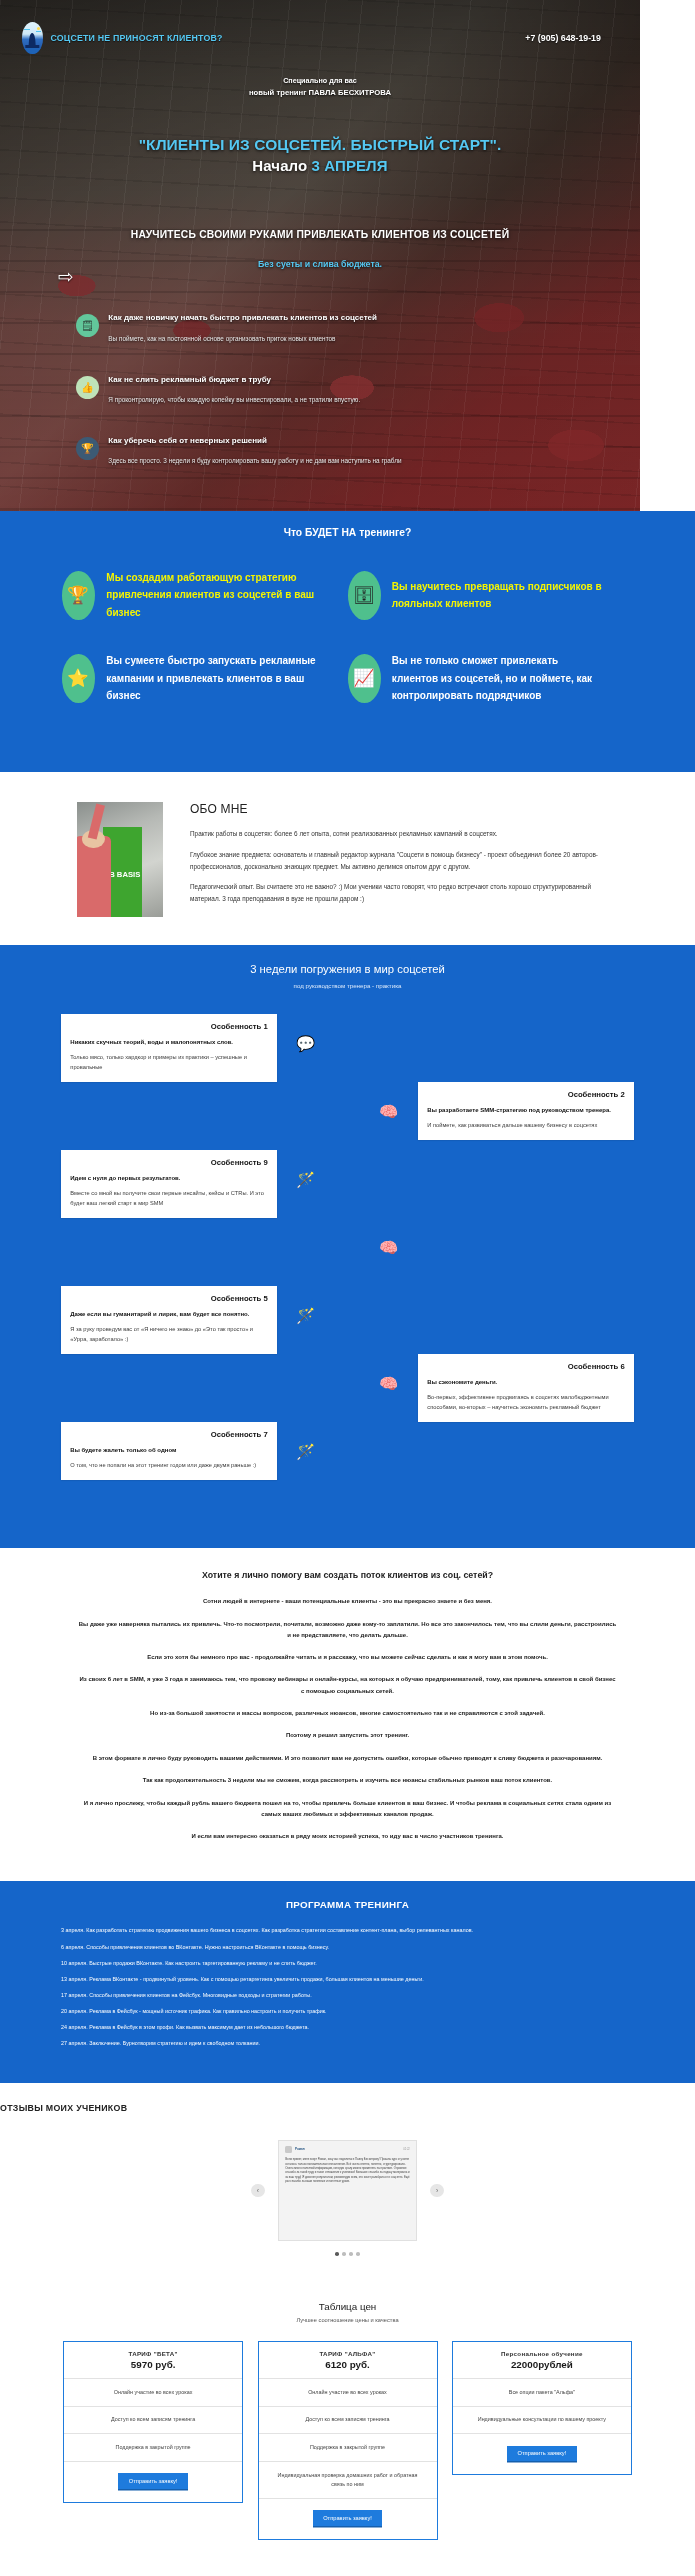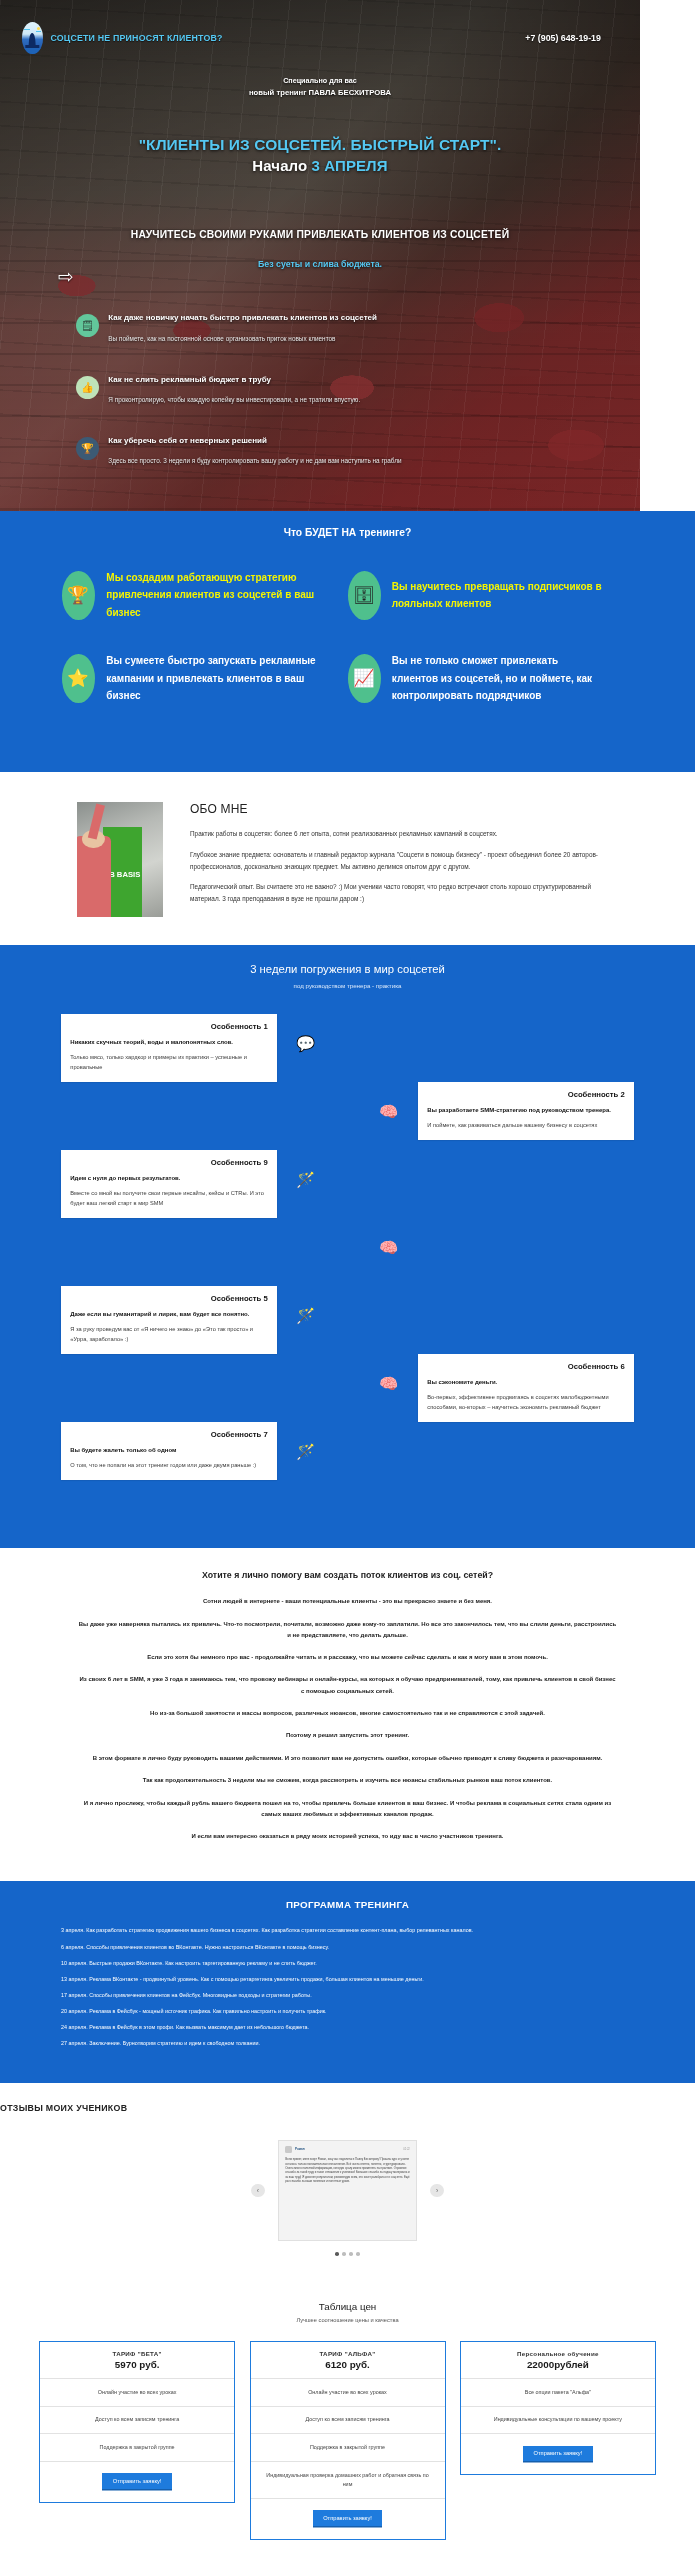--- a/index.html
+++ b/index.html
@@ -190,21 +190,21 @@
   .tc-time{ margin-left:auto; font-size:2.6px; color:#999; }
   .dots{ display:flex; justify-content:center; gap:3.6px; margin-top:11.3px; }
   .dot{ width:3.6px;height:3.6px;border-radius:50%;background:#bdbdbd; }
   .dot.on{ background:#5b5b5b; }
 
   
   .pricing{ background:#fff; padding:20.6px 0 29px 0; }
   .pricing h2{ text-align:center; font-size:9.8px; font-weight:normal; }
   .pricing .psub{ text-align:center; font-size:5.7px; color:#555; margin-top:5.7px; margin-bottom:17.5px; }
   .plans{ display:flex; justify-content:center; gap:14.4px; align-items:flex-start; }
-  .plan{ width:196px; border:1.5px solid #1e7bdd; background:#fff; }
+  .plan{ width:180px; border:1.5px solid #1e7bdd; background:#fff; }
   .plan-h{ text-align:center; padding:8.2px 5.2px 2.1px 5.2px; font-size:6.2px; font-weight:bold; color:#333; letter-spacing:0.3px; }
   .plan-price{ text-align:center; font-size:9.8px; font-weight:bold; color:#1a1a1a; padding-bottom:7.7px; }
   .plan-row{ border-top:0.5px solid #e2e2e2; padding:8.8px 12.4px; text-align:center; font-size:5.4px; color:#444; line-height:1.7; }
   .plan-cta{ border-top:0.5px solid #e2e2e2; padding:11.3px 0 13.4px 0; text-align:center; }
   .btn-blue{
     display:inline-block; background:#1e7bdd; color:#fff; font-size:5.7px;
     padding:4.6px 10.3px; border:none; box-shadow:0 1.5px 0 #155fae; cursor:pointer;
   }
 
   

